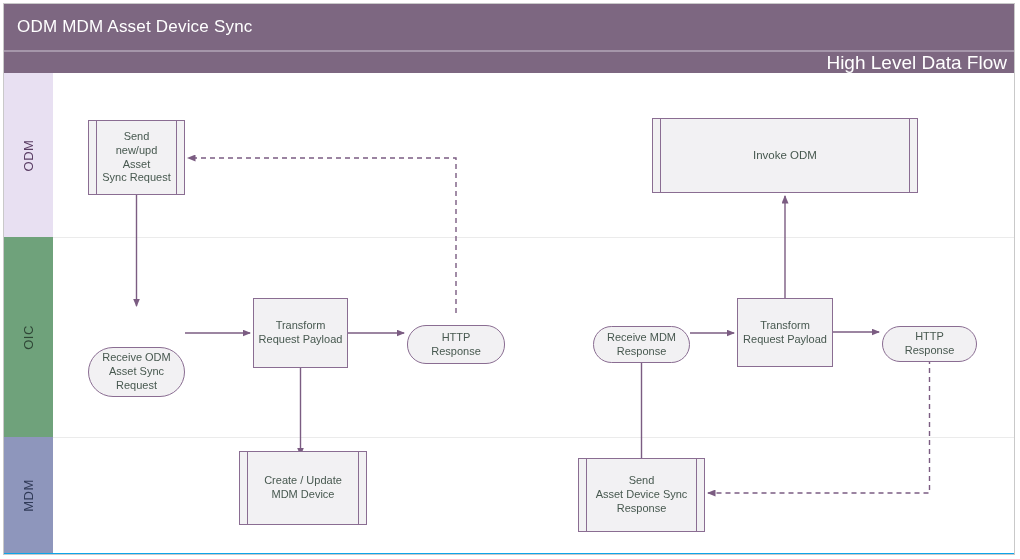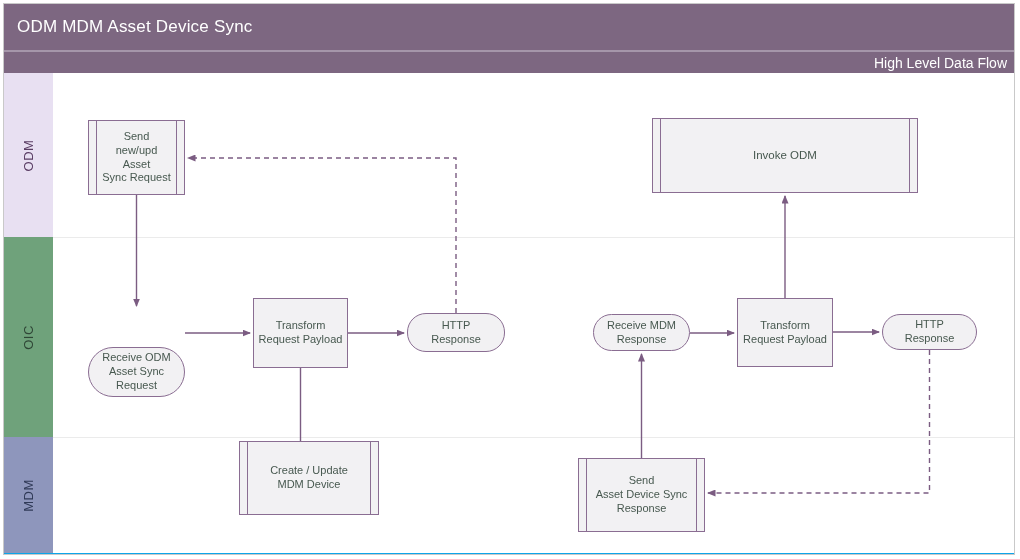--- a/index.html
+++ b/index.html
@@ -8,21 +8,21 @@
   .frame{position:absolute; left:3px; top:3px; width:1010px; height:550px;
          border:1px solid #c9c9c9; background:#0ea5e9; box-sizing:content-box;}
 
   
   .title-bar{position:absolute; left:0; top:0; width:100%; height:46px; background:#7d6781;
              display:flex; align-items:center;}
   .title-bar .title{color:#ffffff; font-size:17px; padding-left:13px; letter-spacing:.2px;}
   .header-divider{position:absolute; left:0; top:46px; width:100%; height:2px; background:#a596aa;}
   .subtitle-bar{position:absolute; left:0; top:48px; width:100%; height:21px; background:#7d6781;
                 display:flex; align-items:center; justify-content:flex-end;}
-  .subtitle-bar .subtitle{color:#ffffff; font-size:14px; padding-right:7px;}
+  .subtitle-bar .subtitle{color:#ffffff; font-size:19px; padding-right:7px;}
 
   
   .lanes{position:absolute; left:0; top:69px; width:100%; height:480px;}
   .lane-row{display:flex; width:100%;}
   .lane-row.odm{height:164px;}
   .lane-row.oic{height:200px;}
   .lane-row.mdm{height:116px;}
   .lane-label{width:49px; flex:0 0 49px; display:flex; align-items:center; justify-content:center;}
   .lane-row.odm .lane-label{background:#e8e0f2;}
   .lane-row.oic .lane-label{background:#6fa27b;}
@@ -36,21 +36,21 @@
 
   
   .node{position:absolute; background:#f2f1f3; border:1px solid #8a6d92; box-sizing:border-box;
         display:flex; align-items:center; justify-content:center; text-align:center;
         color:#47584f; font-size:11px; line-height:1.25; white-space:pre-line; z-index:2;}
   .node.subprocess::before, .node.subprocess::after{content:""; position:absolute; top:0; bottom:0;
         width:0; border-left:1px solid #8a6d92;}
   .node.subprocess::before{left:7px;}
   .node.subprocess::after{right:7px;}
   .node.stadium{border-radius:26px;margin-top:39px;}
-  .node.pill{border-radius:19px;}
+  .node.pill{border-radius:19px;margin-top:12px;}
   .invoke-lines{display:flex; flex-direction:column; gap:2px; align-items:flex-start;}
   .invoke-line1{font-size:11.5px; color:#47584f;}
   .invoke-line2{font-family:"Liberation Serif", serif; font-size:15px; color:#36423b;}
 
   
   svg.connectors{position:absolute; left:0; top:0; width:1010px; height:550px; z-index:1; pointer-events:none;}
   .conn{stroke:#7b5c82; stroke-width:1.4; fill:none;}
   .conn.dashed{stroke-dasharray:5 4;}
 </style>
 </head>
@@ -144,21 +144,21 @@
   <div class="node" style="left:733px; top:294px; width:96px; height:69px;">
     <span>Transform
 Request Payload</span>
   </div>
 
   <div class="node pill" style="left:878px; top:310px; width:95px; height:36px;">
     <span>HTTP
 Response</span>
   </div>
 
-  <div class="node subprocess" style="left:235px; top:437px; width:140px; height:74px;">
+  <div class="node subprocess" style="left:235px; top:447px; width:128px; height:74px;">
     <span>Create / Update
 MDM Device</span>
   </div>
 
   <div class="node subprocess" style="left:574px; top:454px; width:127px; height:74px;">
     <span>Send
 Asset Device Sync
 Response</span>
   </div>
 

